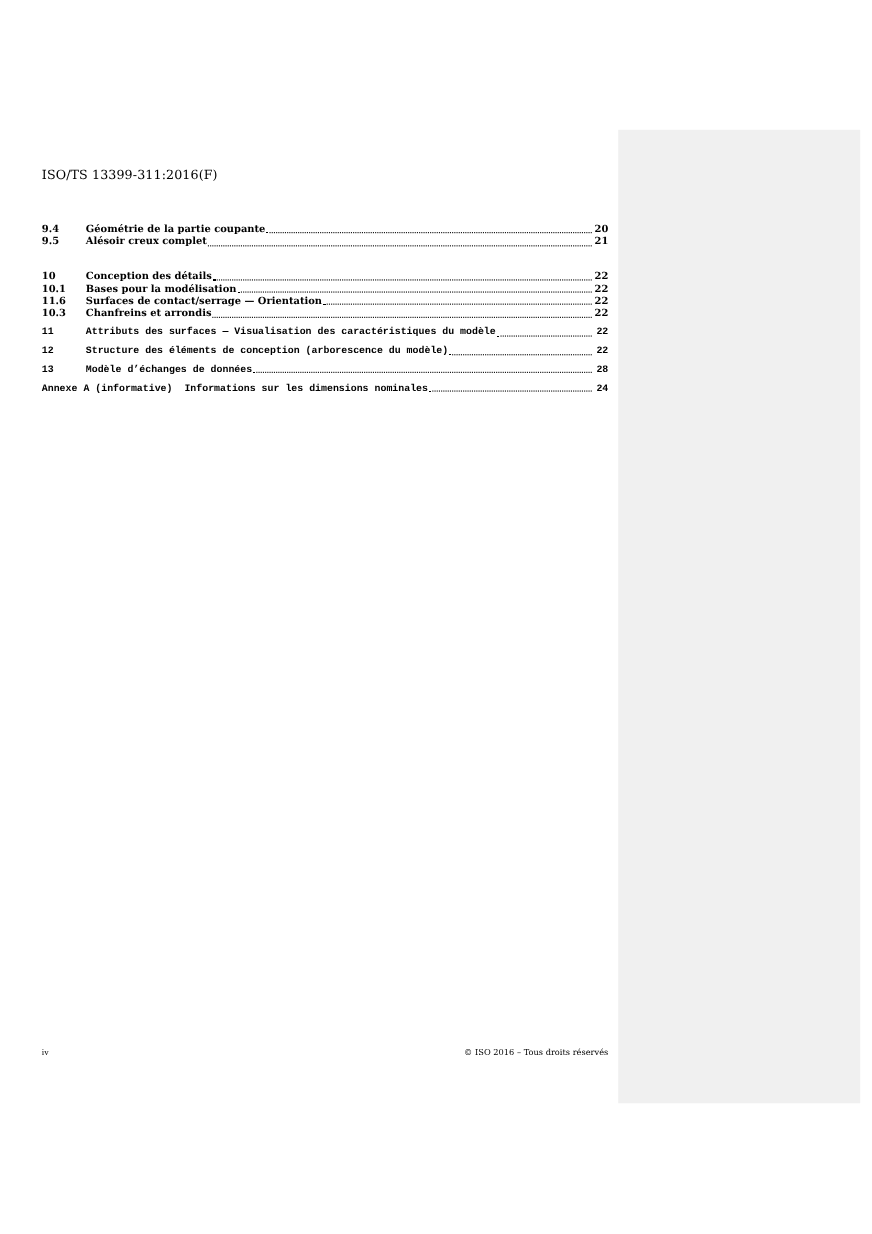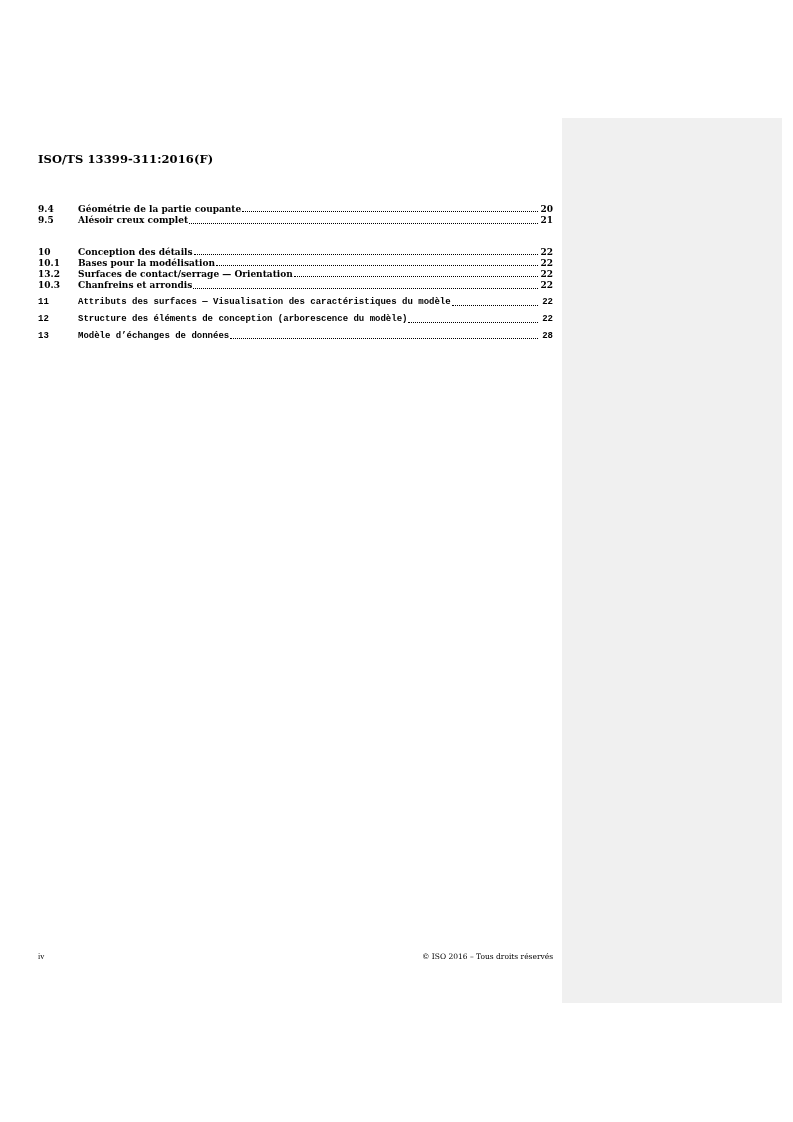--- a/index.html
+++ b/index.html
@@ -6,21 +6,21 @@
   body {
     width:793px; height:1122px; background:#ffffff; position:relative; overflow:hidden;
     font-family:"DejaVu Serif","Liberation Serif",serif; color:#000;
   }
   .comment-pane {
     position:absolute; left:562px; top:118px; width:220px; height:885px;
     background:#f0f0f0;
   }
   .header {
     position:absolute; left:38px; top:152px;
-    font-size:11.5px; font-weight:bold; letter-spacing:0.1px;
+    font-size:11.5px; font-weight:normal; letter-spacing:0.1px;
   }
   .toc {
     position:absolute; left:38px; top:204px; width:515px;
     font-size:9px; font-weight:bold;
   }
   .row {
     display:flex; align-items:baseline; height:11.3px; line-height:11.3px;
     white-space:nowrap;
   }
   .row.gap { margin-top:20px; }
@@ -65,21 +65,21 @@
     <span class="dots"></span>
     <span class="page">22</span>
   </div>
   <div class="row">
     <span class="num">10.1</span>
     <span class="title">Bases pour la modélisation</span>
     <span class="dots"></span>
     <span class="page">22</span>
   </div>
   <div class="row">
-    <span class="num">13.2</span>
+    <span class="num">11.6</span>
     <span class="title">Surfaces de contact/serrage — Orientation</span>
     <span class="dots"></span>
     <span class="page">22</span>
   </div>
   <div class="row">
     <span class="num">10.3</span>
     <span class="title">Chanfreins et arrondis</span>
     <span class="dots"></span>
     <span class="page">22</span>
   </div>
@@ -94,16 +94,21 @@
     <span class="title">Structure des éléments de conception (arborescence du modèle)</span>
     <span class="dots"></span>
     <span class="page">22</span>
   </div>
   <div class="row gap2">
     <span class="num">13</span>
     <span class="title">Modèle d’échanges de données</span>
     <span class="dots"></span>
     <span class="page">28</span>
   </div>
+  <div class="row gap2">
+    <span class="title" style="white-space:pre">Annexe A (informative)  Informations sur les dimensions nominales</span>
+    <span class="dots"></span>
+    <span class="page">24</span>
+  </div>
 </div>
 
 <div class="footer-left">iv</div>
 <div class="footer-right">© ISO 2016 – Tous droits réservés</div>
 
 </body></html>

